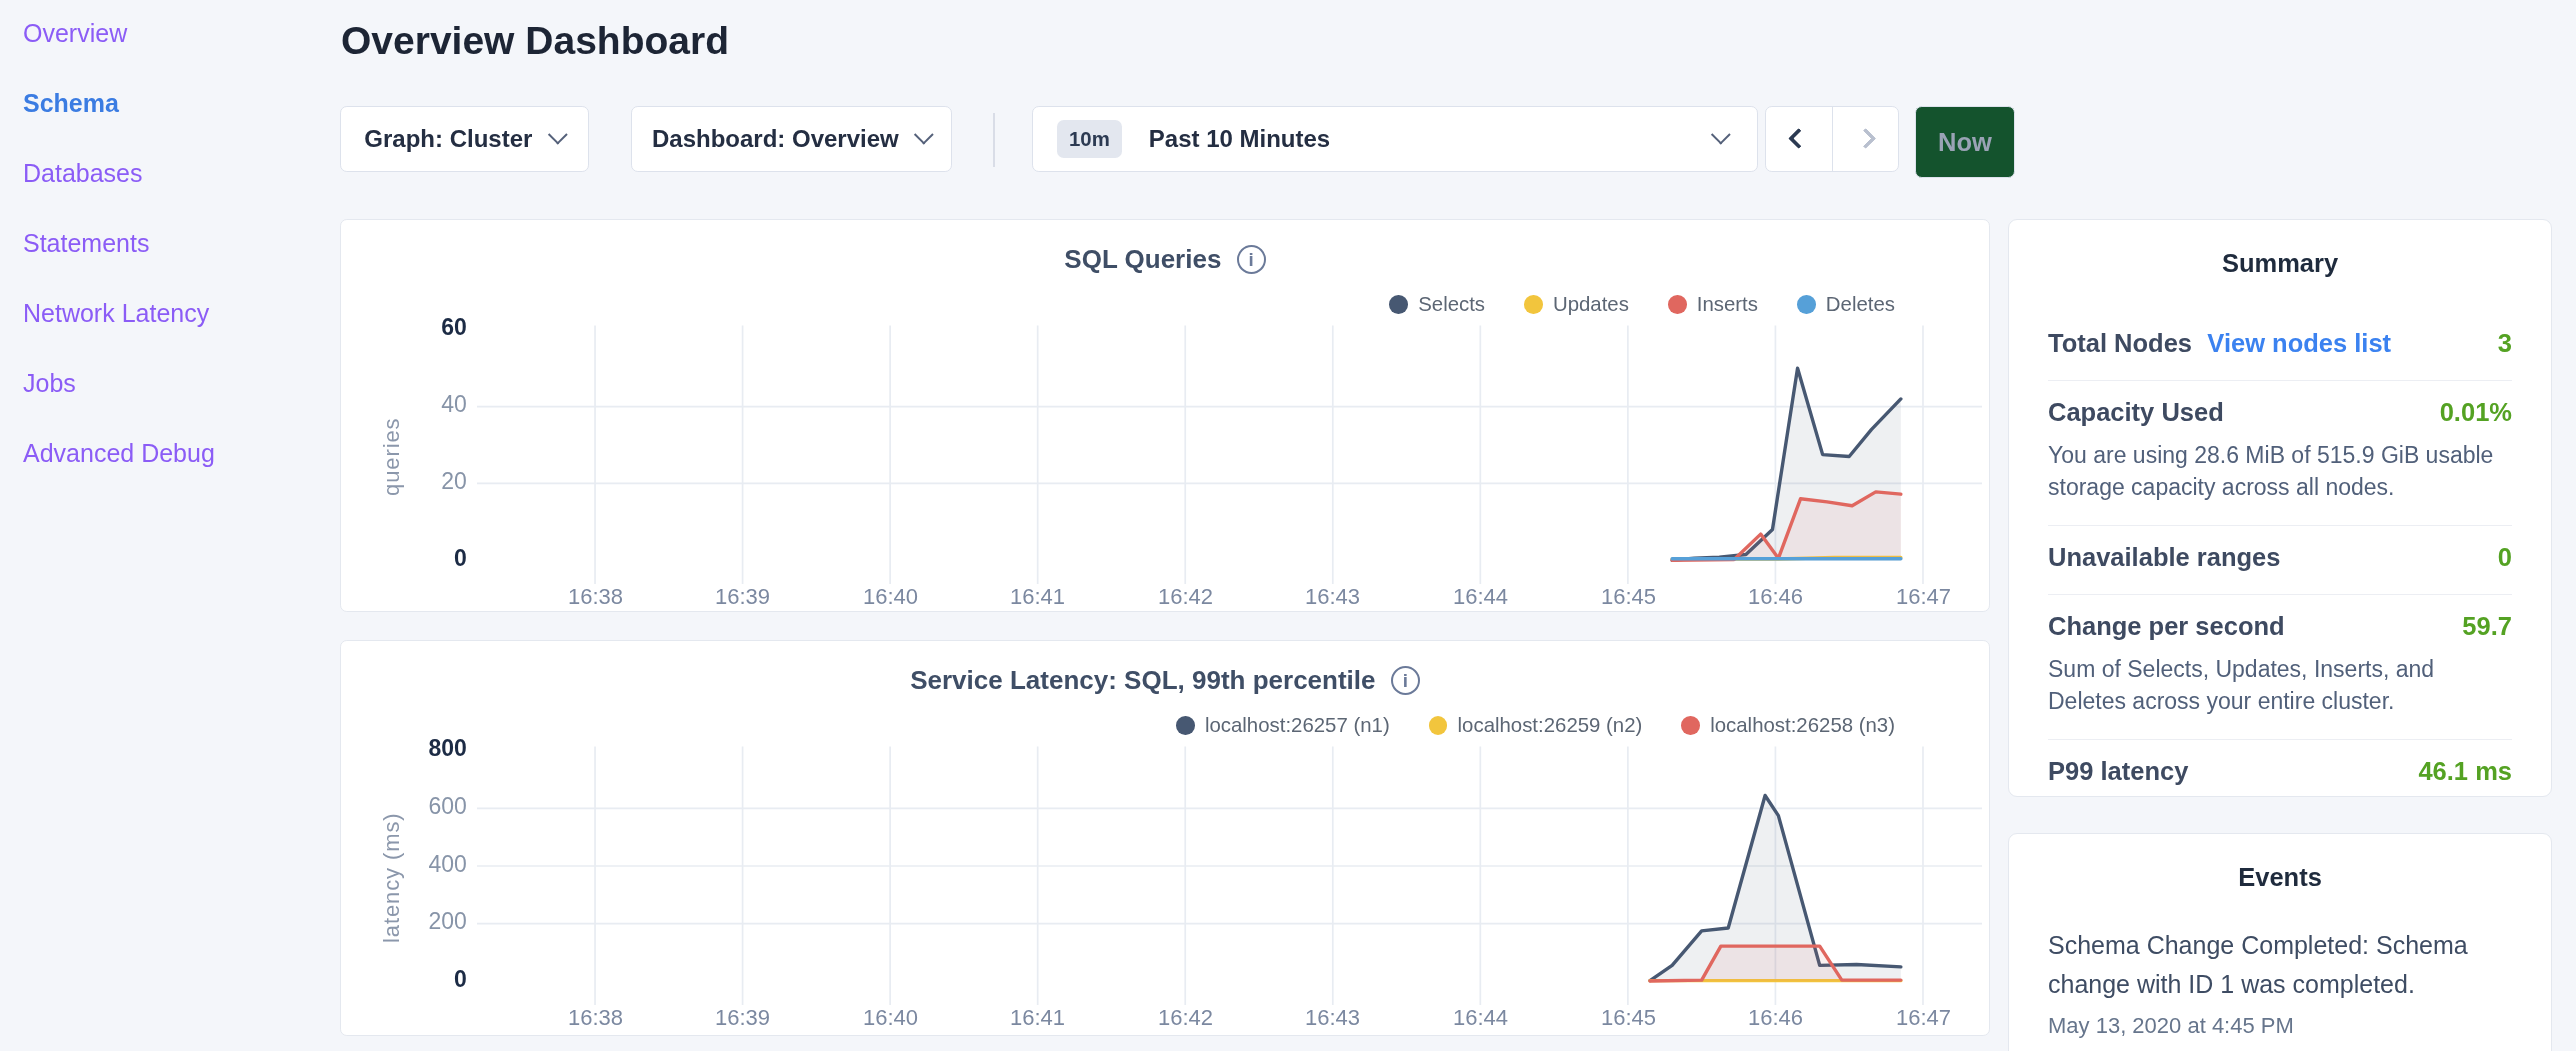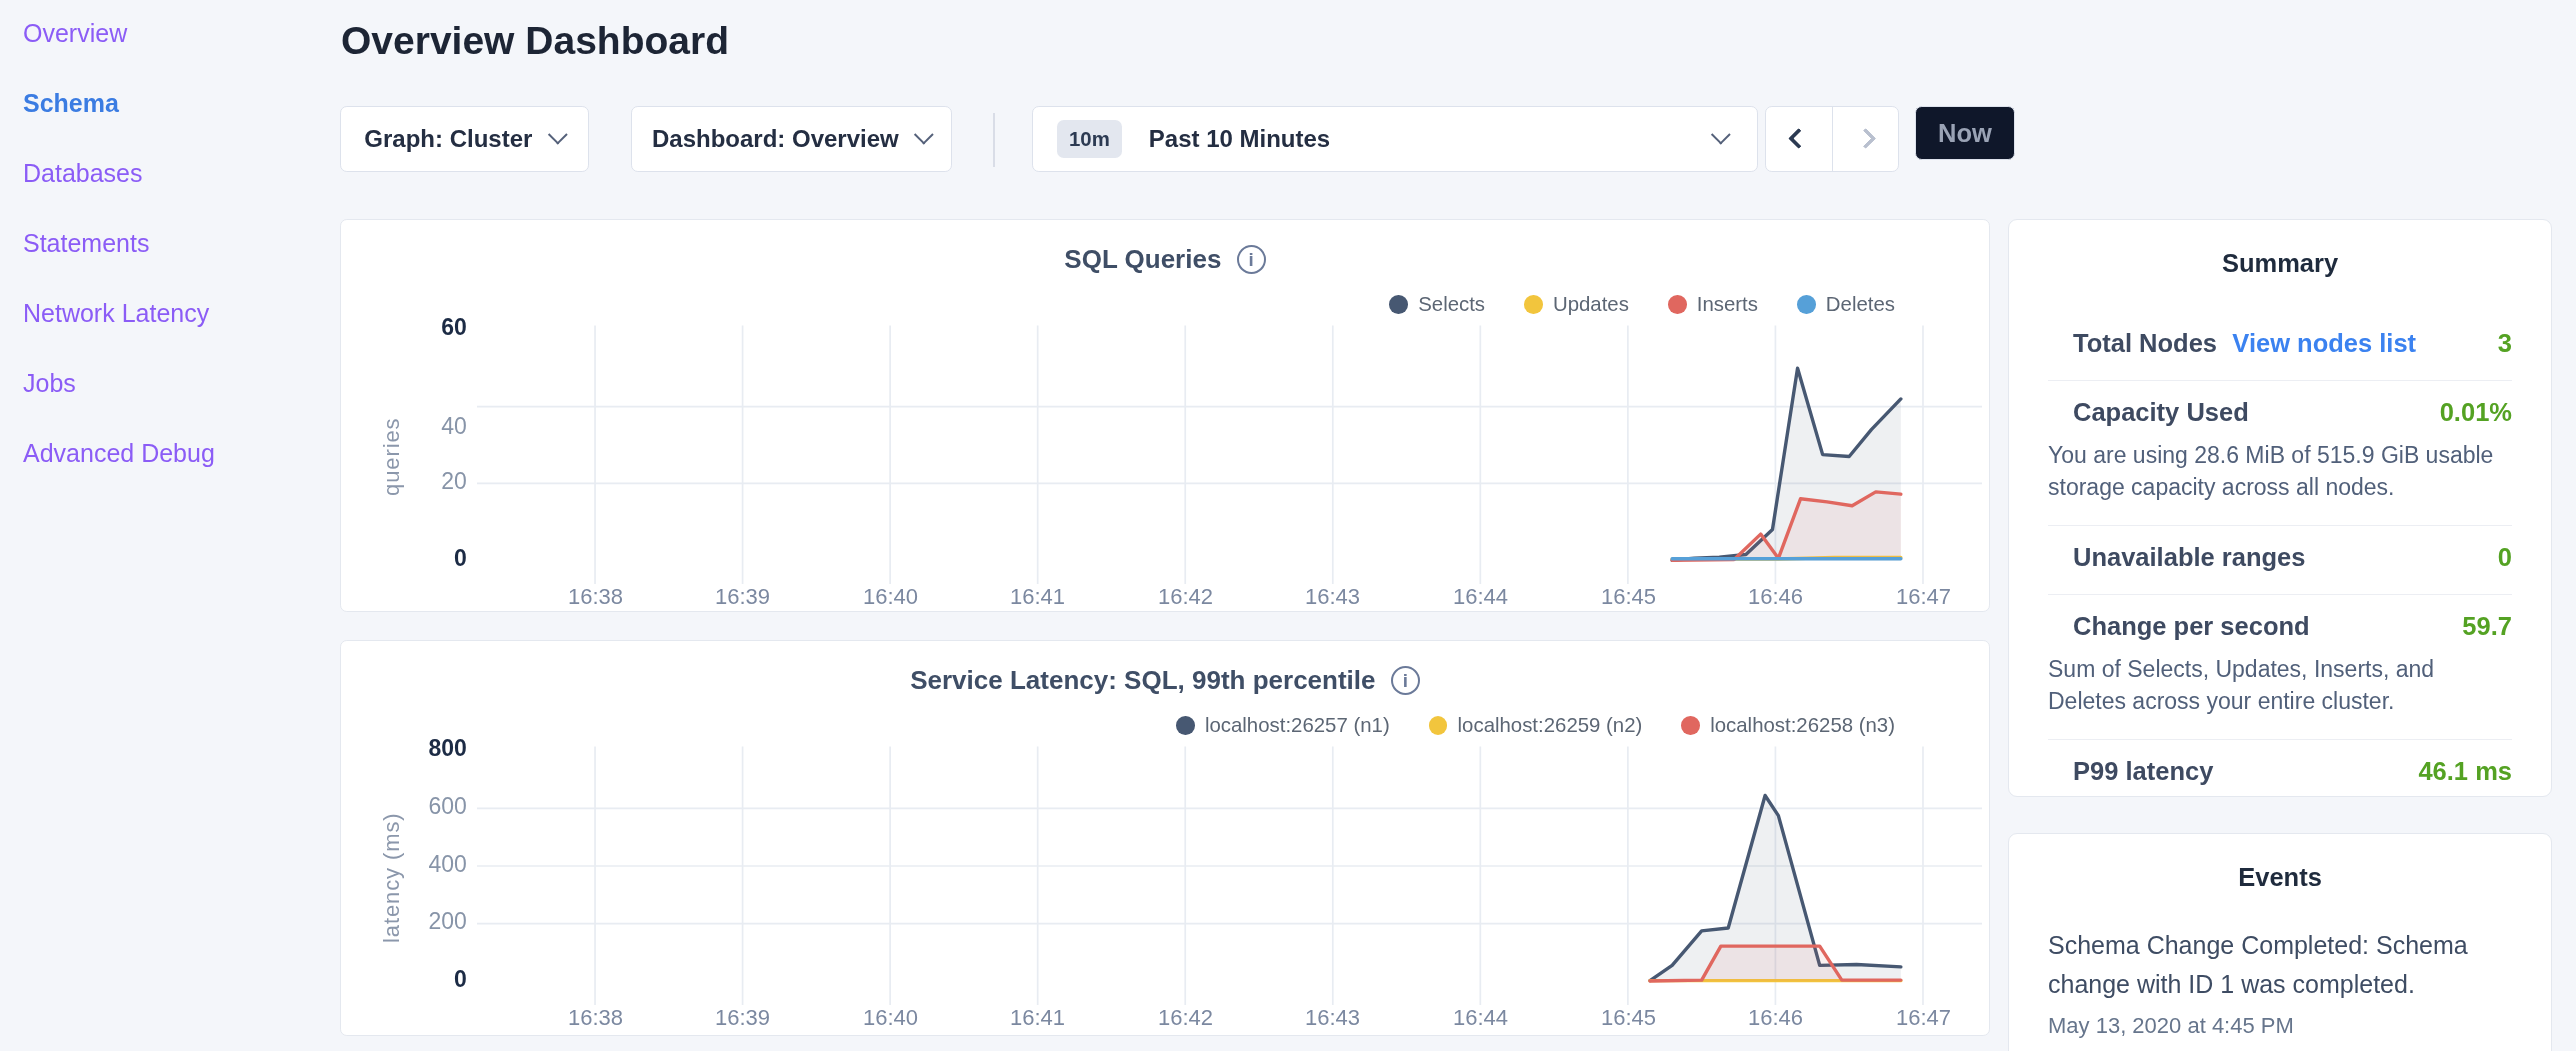--- a/index.html
+++ b/index.html
@@ -31,21 +31,21 @@
   .timepicker .ctl-label { flex:1; text-align:left; }
   .timepicker .chev-down { margin-right:5.1px; }
   .arrow-group { position:absolute; left:1765px; top:106px; width:134px; height:66px; background:#fff;
                  border:1.7px solid #dde2ec; border-radius:6.8px; display:flex; }
   .arrow-btn { flex:1; display:flex; align-items:center; justify-content:center; cursor:pointer; }
   .arrow-btn:first-child { border-right:1.7px solid #dde2ec; }
   .chev-left  { width:15.3px; height:15.3px; border-left:4.3px solid #2c3a52; border-bottom:4.3px solid #2c3a52;
                 transform:rotate(45deg); border-radius:1.7px; }
   .chev-right { width:15.3px; height:15.3px; border-right:4.3px solid #b9c0cf; border-top:4.3px solid #b9c0cf;
                 transform:rotate(45deg); border-radius:1.7px; }
-  .now-btn { position:absolute; left:1915px; top:106px; width:100px; height:54px; background:#0f172a;
+  .now-btn { position:absolute; left:1915px; top:106px; width:100px; height:72px; background:#14532d;
              border:1.7px solid #dde2ec; border-radius:6.8px; display:flex; align-items:center; justify-content:center;
              font-size:25.5px; font-weight:bold; color:#9aa3b5; cursor:pointer; }
   
   .chart-card { position:absolute; left:340px; width:1650px; background:#fff;
                 border:1.7px solid #e4e8ef; border-radius:6.8px; }
   #chart0 { top:219px; height:393px; }
   #chart1 { top:640px; height:396px; }
   .chart-title-row { position:absolute; left:0; right:0; top:24px; display:flex; align-items:center;
                      justify-content:center; gap:15.3px; }
   .chart-title { font-size:26px; font-weight:bold; color:#3f4e66; }
@@ -65,21 +65,21 @@
   .ytick.edge { color:#1c2b45; font-weight:bold; }
   .xtick { position:absolute; width:119px; top:364px; text-align:center; font-size:22px; color:#7b88a0; }
   
   .side-card { position:absolute; left:2008px; width:544px; background:#fff;
                border:1.7px solid #e4e8ef; border-radius:9px; padding:29px 39px; }
   #summary-card { top:219px; height:578px; }
   #events-card  { top:833px; height:281px; }
   .side-card-title { text-align:center; font-size:25.5px; font-weight:bold; color:#1f2b3d; margin-bottom:34px; }
   .sum-row { padding:17px 0 22px 0; }
   .sum-row + .sum-row { border-top:1.7px solid #eceef3; }
-  .sum-line { display:flex; align-items:baseline;margin-left:25px; }
+  .sum-line { display:flex; align-items:baseline; }
   .sum-label { font-size:25.5px; font-weight:bold; color:#3e4a61; }
   .sum-link { font-size:25.5px; font-weight:bold; color:#3b82f0; margin-left:15.3px; cursor:pointer; }
   .sum-value { margin-left:auto; font-size:25.5px; font-weight:bold; color:#54a223; }
   .sum-caption { margin-top:12px; font-size:23px; line-height:32px; color:#51607a; }
   .event-text { font-size:25px; line-height:39px; color:#3e4c63; }
   .event-time { margin-top:8.5px; font-size:22px; color:#66758c; }
 </style>
 </head>
 <body>
 
@@ -176,21 +176,21 @@
           <polyline points="1405.588235294117,280 1431.617647058824,277.7416666666667 1461.1176470588232,276.38666666666666 1492.3529411764703,273.225 1523.5882352941173,243.86666666666667 1553.0882352941176,54.16666666666666 1582.588235294118,155.79166666666669 1613.8235294117649,158.05 1639.8529411764705,126.43333333333334 1674.5588235294124,90.30000000000001" fill="none" stroke="#475872" stroke-width="4" stroke-linejoin="round" stroke-linecap="round"></polyline>
           <path d="M 1405.588235294117 280 L 1405.588235294117 278.645 L 1527.058823529412 278.645 L 1596.470588235294 276.8383333333333 L 1674.5588235294124 276.8383333333333 L 1674.5588235294124 280 Z" fill="#f2c53d" fill-opacity="0.09" stroke="none"></path>
           <polyline points="1405.588235294117,278.645 1527.058823529412,278.645 1596.470588235294,276.8383333333333 1674.5588235294124,276.8383333333333" fill="none" stroke="#f2c53d" stroke-width="4" stroke-linejoin="round" stroke-linecap="round"></polyline>
           <path d="M 1405.588235294117 280 L 1405.588235294117 280 L 1478.470588235294 279.0966666666667 L 1509.7058823529412 249.28666666666666 L 1530.5294117647065 277.7416666666667 L 1556.5588235294122 207.73333333333335 L 1587.7941176470592 211.3466666666667 L 1617.2941176470595 215.86333333333334 L 1645.0588235294117 199.60333333333332 L 1674.5588235294124 202.31333333333333 L 1674.5588235294124 280 Z" fill="#e0675f" fill-opacity="0.09" stroke="none"></path>
           <polyline points="1405.588235294117,280 1478.470588235294,279.0966666666667 1509.7058823529412,249.28666666666666 1530.5294117647065,277.7416666666667 1556.5588235294122,207.73333333333335 1587.7941176470592,211.3466666666667 1617.2941176470595,215.86333333333334 1645.0588235294117,199.60333333333332 1674.5588235294124,202.31333333333333" fill="none" stroke="#e0675f" stroke-width="4" stroke-linejoin="round" stroke-linecap="round"></polyline>
           <path d="M 1405.588235294117 280 L 1405.588235294117 278.1933333333333 L 1674.5588235294124 278.1933333333333 L 1674.5588235294124 280 Z" fill="#56a0d8" fill-opacity="0.09" stroke="none"></path>
           <polyline points="1405.588235294117,278.1933333333333 1674.5588235294124,278.1933333333333" fill="none" stroke="#56a0d8" stroke-width="4" stroke-linejoin="round" stroke-linecap="round"></polyline>
         </svg></div>
   <div class="ytick edge" style="top: 325px;">0</div>
       <div class="ytick" style="top: 248px;">20</div>
-      <div class="ytick" style="top: 171px; margin-top: 22px;">40</div>
+      <div class="ytick" style="top: 171px;">40</div>
       <div class="ytick edge" style="top: 94px;">60</div>
       <div class="xtick" style="left: 195px;">16:38</div>
       <div class="xtick" style="left: 342px;">16:39</div>
       <div class="xtick" style="left: 490px;">16:40</div>
       <div class="xtick" style="left: 637px;">16:41</div>
       <div class="xtick" style="left: 785px;">16:42</div>
       <div class="xtick" style="left: 932px;">16:43</div>
       <div class="xtick" style="left: 1080px;">16:44</div>
       <div class="xtick" style="left: 1228px;">16:45</div>
       <div class="xtick" style="left: 1375px;">16:46</div>

